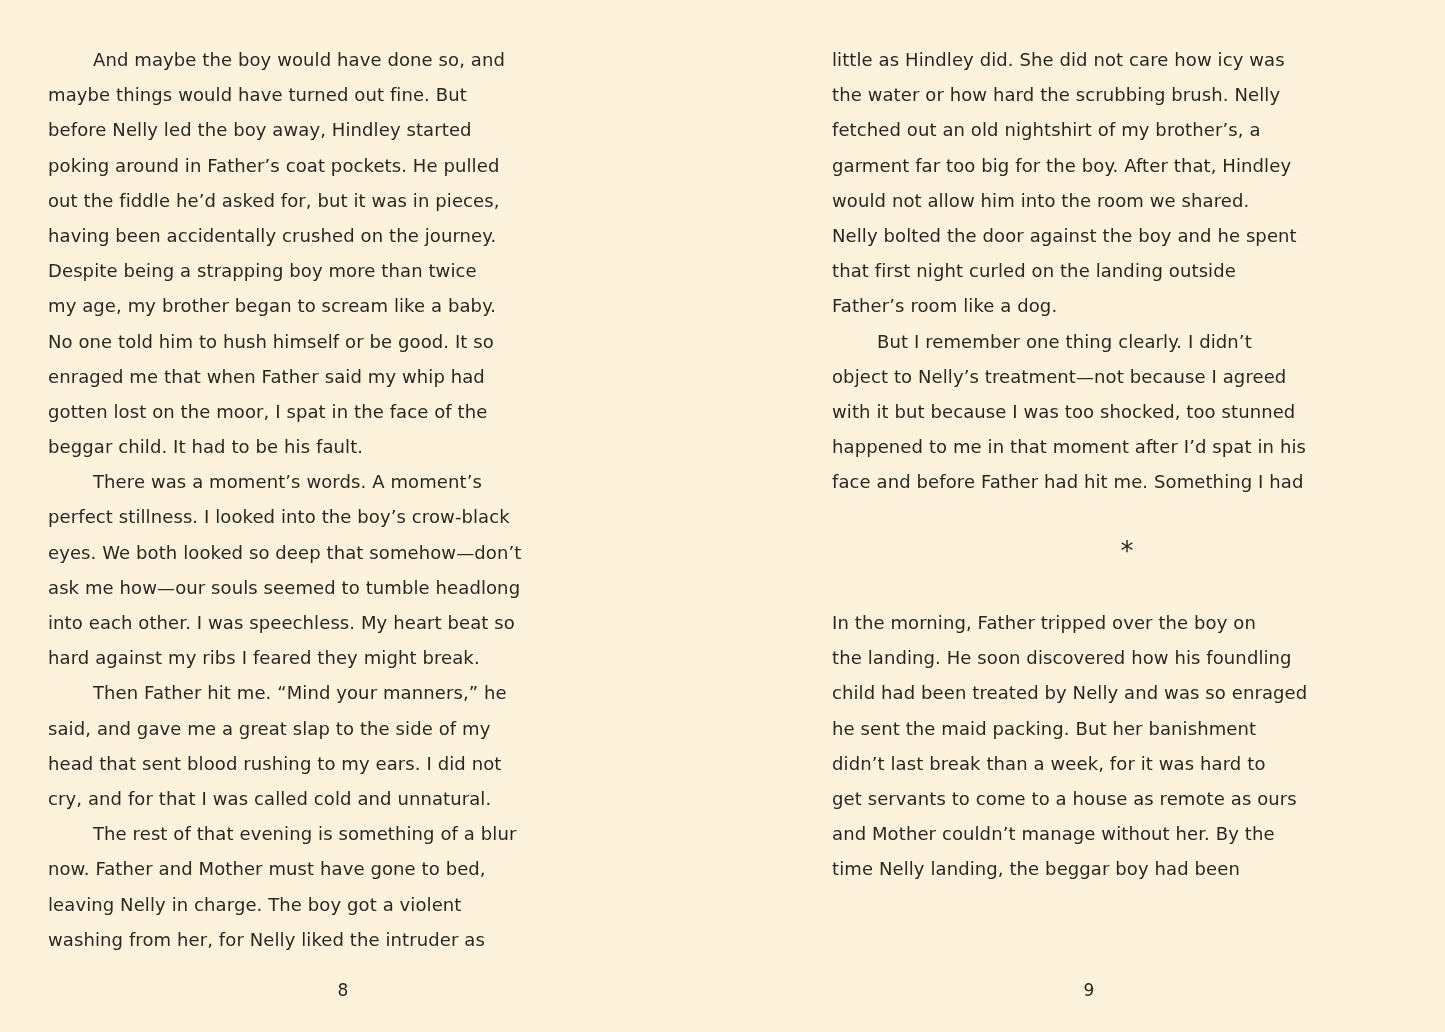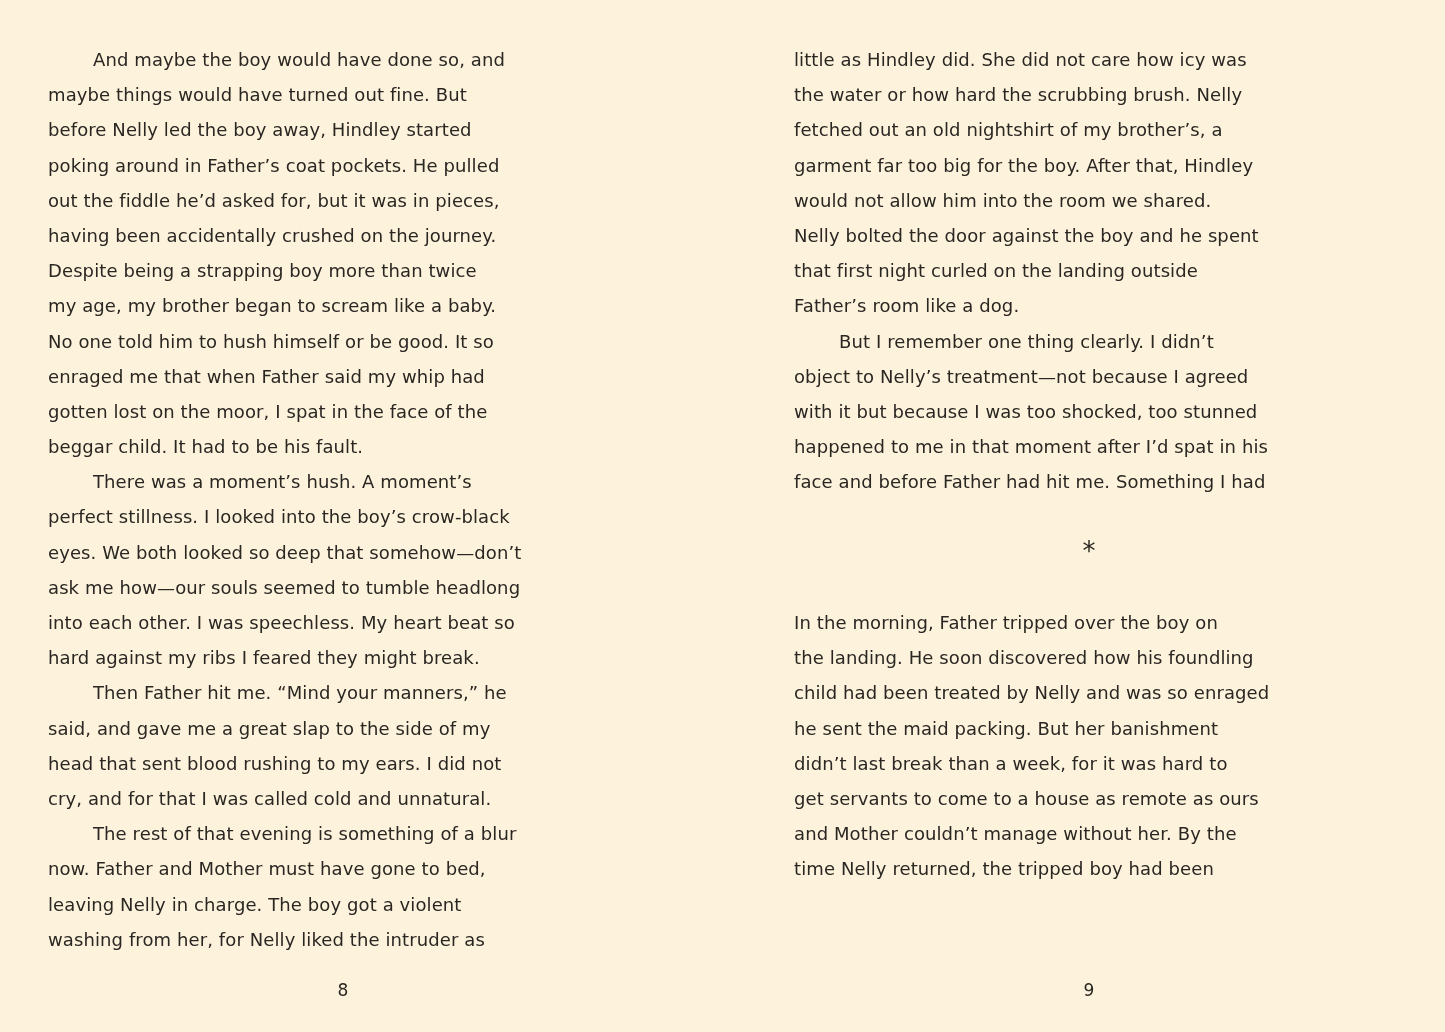--- a/index.html
+++ b/index.html
@@ -19,21 +19,21 @@
       position: absolute;
       inset: 0;
       display: block;
     }
     .page {
       position: absolute;
       top: 42px;
       height: 980px;
     }
     .page-left { left: 48px; width: 600px; }
-    .page-right { left: 794px; width: 600px; }
+    .page-right { left: 832px; width: 600px; }
     .line {
       display: block;
       height: 35.2px;
       line-height: 35.2px;
       font-size: 18px;
       white-space: nowrap;
       letter-spacing: 0.1px;
     }
     .line.indent { padding-left: 45px; }
     .scene-break {
@@ -65,21 +65,21 @@
         <span class="line">before Nelly led the boy away, Hindley started</span>
         <span class="line">poking around in Father’s coat pockets.  He pulled</span>
         <span class="line">out the fiddle he’d asked for, but it was in pieces,</span>
         <span class="line">having been accidentally crushed on the journey.</span>
         <span class="line">Despite being a strapping boy more than twice</span>
         <span class="line">my age, my brother began to scream like a baby.</span>
         <span class="line">No one told him to hush himself or be good.  It so</span>
         <span class="line">enraged me that when Father said my whip had</span>
         <span class="line">gotten lost on the moor, I spat in the face of the</span>
         <span class="line">beggar child.  It had to be his fault.</span>
-        <span class="line indent">There was a moment’s hush.  A moment’s</span>
+        <span class="line indent">There was a moment’s words.  A moment’s</span>
         <span class="line">perfect stillness.  I looked into the boy’s crow-black</span>
         <span class="line">eyes.  We both looked so deep that somehow—don’t</span>
         <span class="line">ask me how—our souls seemed to tumble headlong</span>
         <span class="line">into each other.  I was speechless.  My heart beat so</span>
         <span class="line">hard against my ribs I feared they might break.</span>
         <span class="line indent">Then Father hit me.  “Mind your manners,” he</span>
         <span class="line">said, and gave me a great slap to the side of my</span>
         <span class="line">head that sent blood rushing to my ears.  I did not</span>
         <span class="line">cry, and for that I was called cold and unnatural.</span>
         <span class="line indent">The rest of that evening is something of a blur</span>
@@ -108,17 +108,17 @@
       </div>
     <div class="scene-break">*</div>
     <div class="lines">
         <span class="line">In the morning, Father tripped over the boy on</span>
         <span class="line">the landing.  He soon discovered how his foundling</span>
         <span class="line">child had been treated by Nelly and was so enraged</span>
         <span class="line">he sent the maid packing.  But her banishment</span>
         <span class="line">didn’t last break than a week, for it was hard to</span>
         <span class="line">get servants to come to a house as remote as ours</span>
         <span class="line">and Mother couldn’t manage without her.  By the</span>
-        <span class="line">time Nelly returned, the tripped boy had been</span>
+        <span class="line">time Nelly landing, the beggar boy had been</span>
       </div>
   </div>
   <div class="page-number pn-right">9</div>
 </div>
 
 </body></html>

